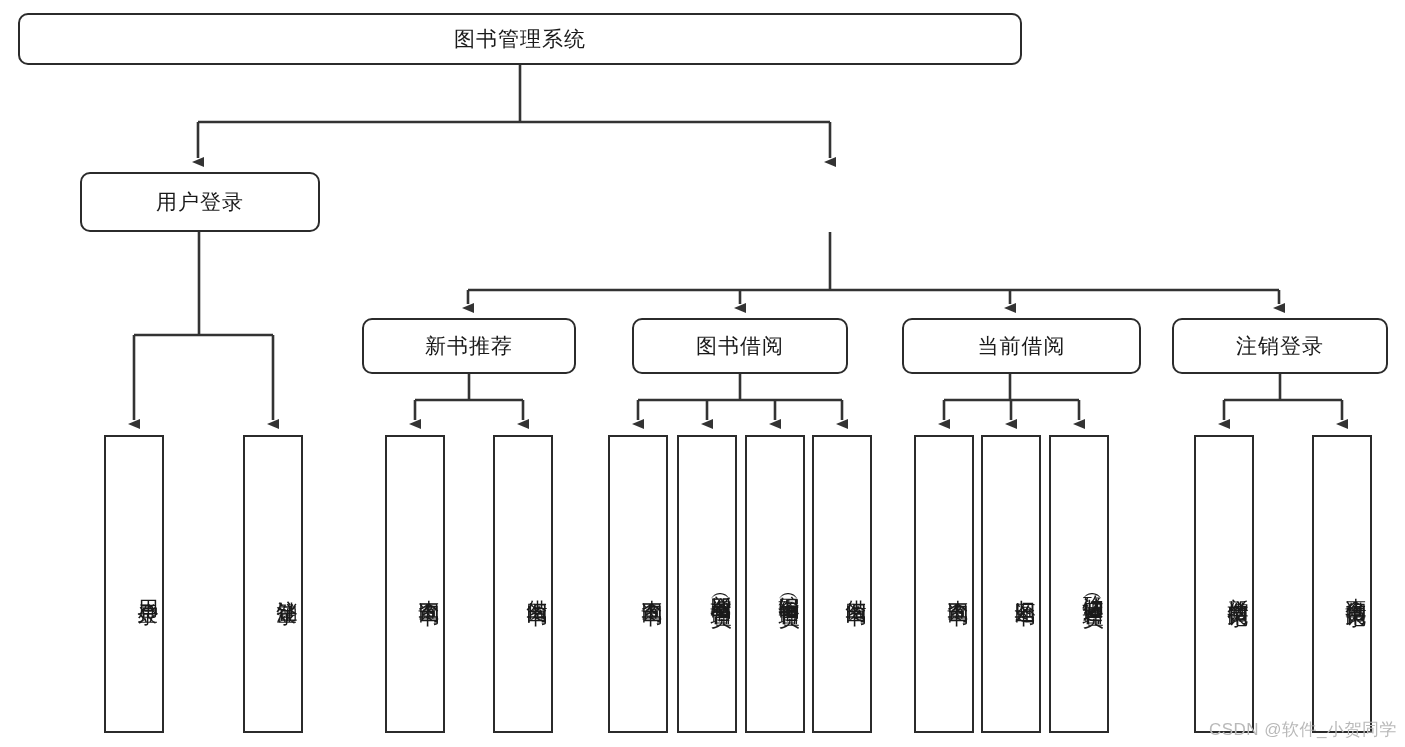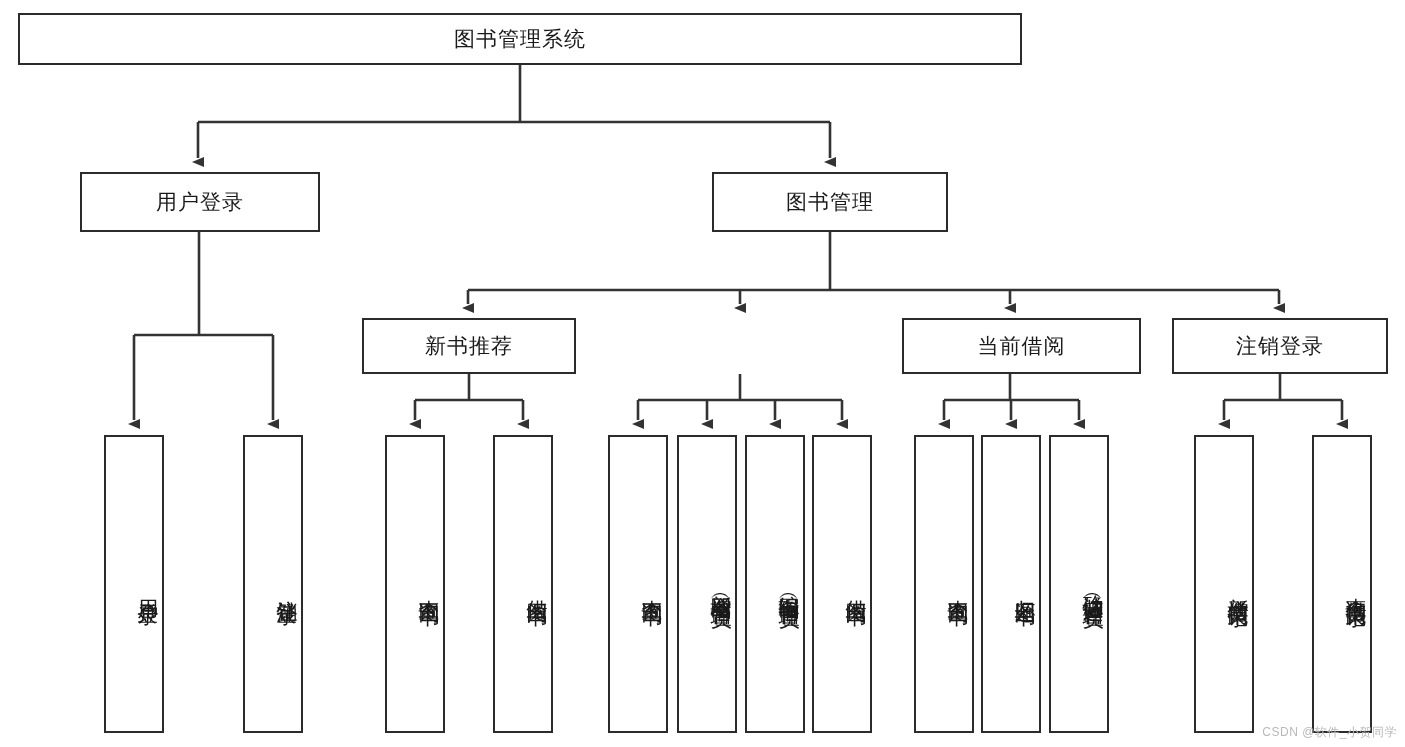--- a/index.html
+++ b/index.html
@@ -31,40 +31,41 @@
     background: #ffffff;
     display: flex;
     align-items: center;
     justify-content: center;
     color: #1a1a1a;
   }
   .node.horiz {
     font-size: 21px;
     letter-spacing: 1px;
     line-height: 1.1;
+    border-radius: 10px;
   }
   .node.vert {
     writing-mode: vertical-rl;
     text-orientation: upright;
     font-size: 21px;
     letter-spacing: 2px;
     padding-top: 6px;
     align-items: flex-start;
     justify-content: center;
   }
   .node.vert .vtext {
     writing-mode: vertical-rl;
     text-orientation: upright;
     display: block;
   }
   #watermark {
     position: absolute;
     right: 8px;
     bottom: 6px;
-    font-size: 12px;
+    font-size: 17px;
     color: #b9b9b9;
     letter-spacing: 0.5px;
     white-space: nowrap;
     pointer-events: none;
   }
 </style>
 </head>
 <body>
 
 <div id="canvas">
@@ -119,26 +120,26 @@
     </g>
   </svg>
 
   <div class="node horiz" style="left:18px; top:13px; width:1004px; height:52px;">
     <span>图书管理系统</span>
   </div>
 
   <div class="node horiz" style="left:80px; top:172px; width:240px; height:60px;">
     <span>用户登录</span>
   </div>
-  <div class="node horiz" style="left:712px; top:172px; width:236px; height:60px;">
-    <span>图书管理</span>
-  </div>
 
   <div class="node horiz" style="left:362px; top:318px; width:214px; height:56px;">
     <span>新书推荐</span>
+  </div>
+  <div class="node horiz" style="left:632px; top:318px; width:216px; height:56px;">
+    <span>图书借阅</span>
   </div>
   <div class="node horiz" style="left:902px; top:318px; width:239px; height:56px;">
     <span>当前借阅</span>
   </div>
   <div class="node horiz" style="left:1172px; top:318px; width:216px; height:56px;">
     <span>注销登录</span>
   </div>
 
   <div class="node vert" style="left:104px; top:435px; width:60px; height:298px;">
     <span class="vtext">用户登录</span>

